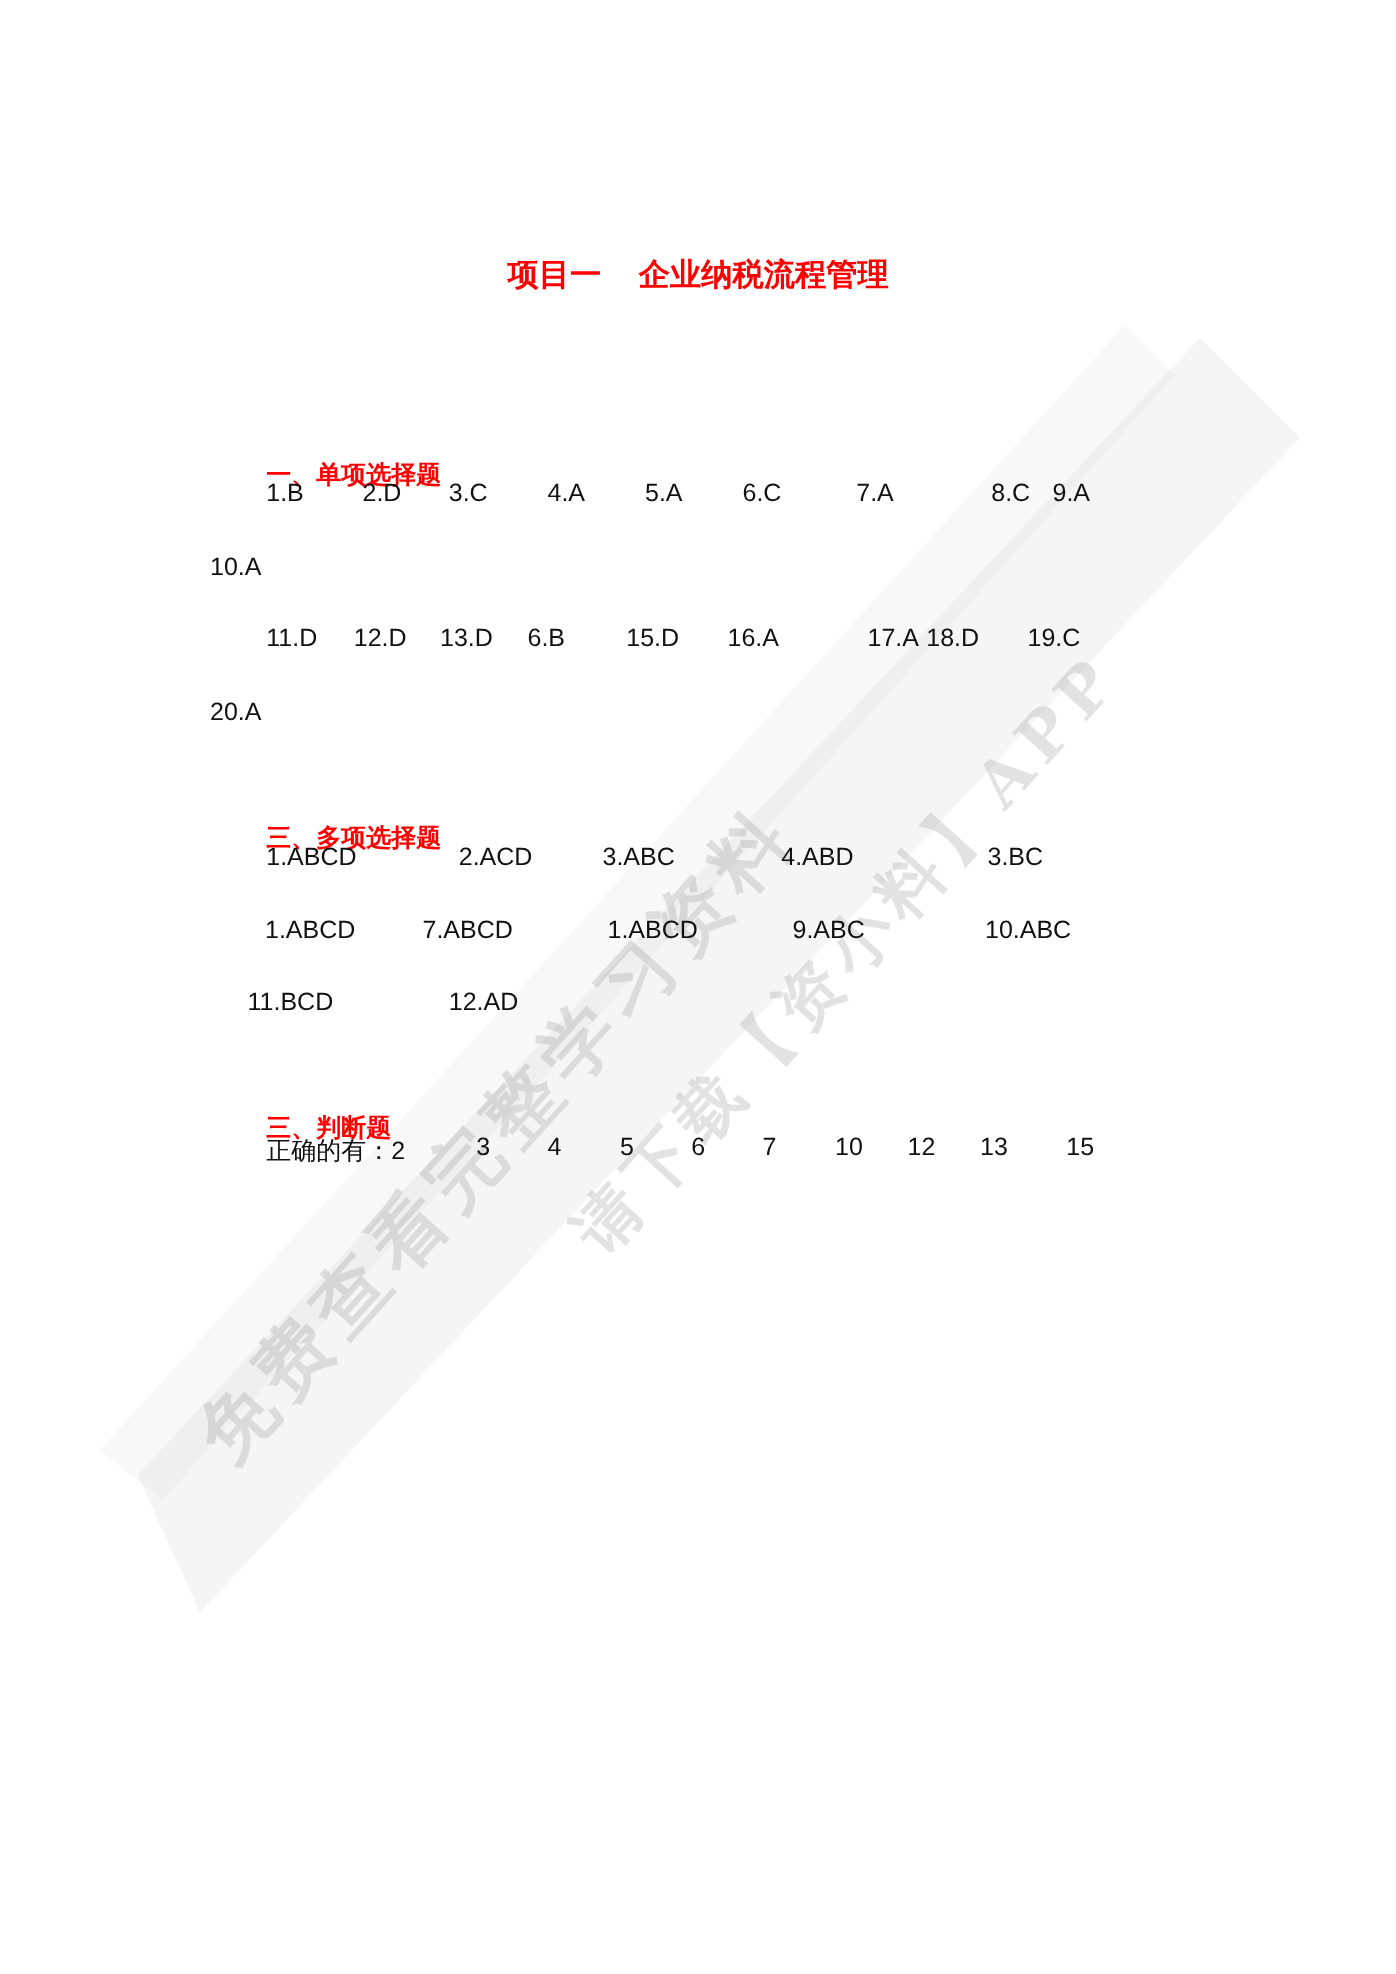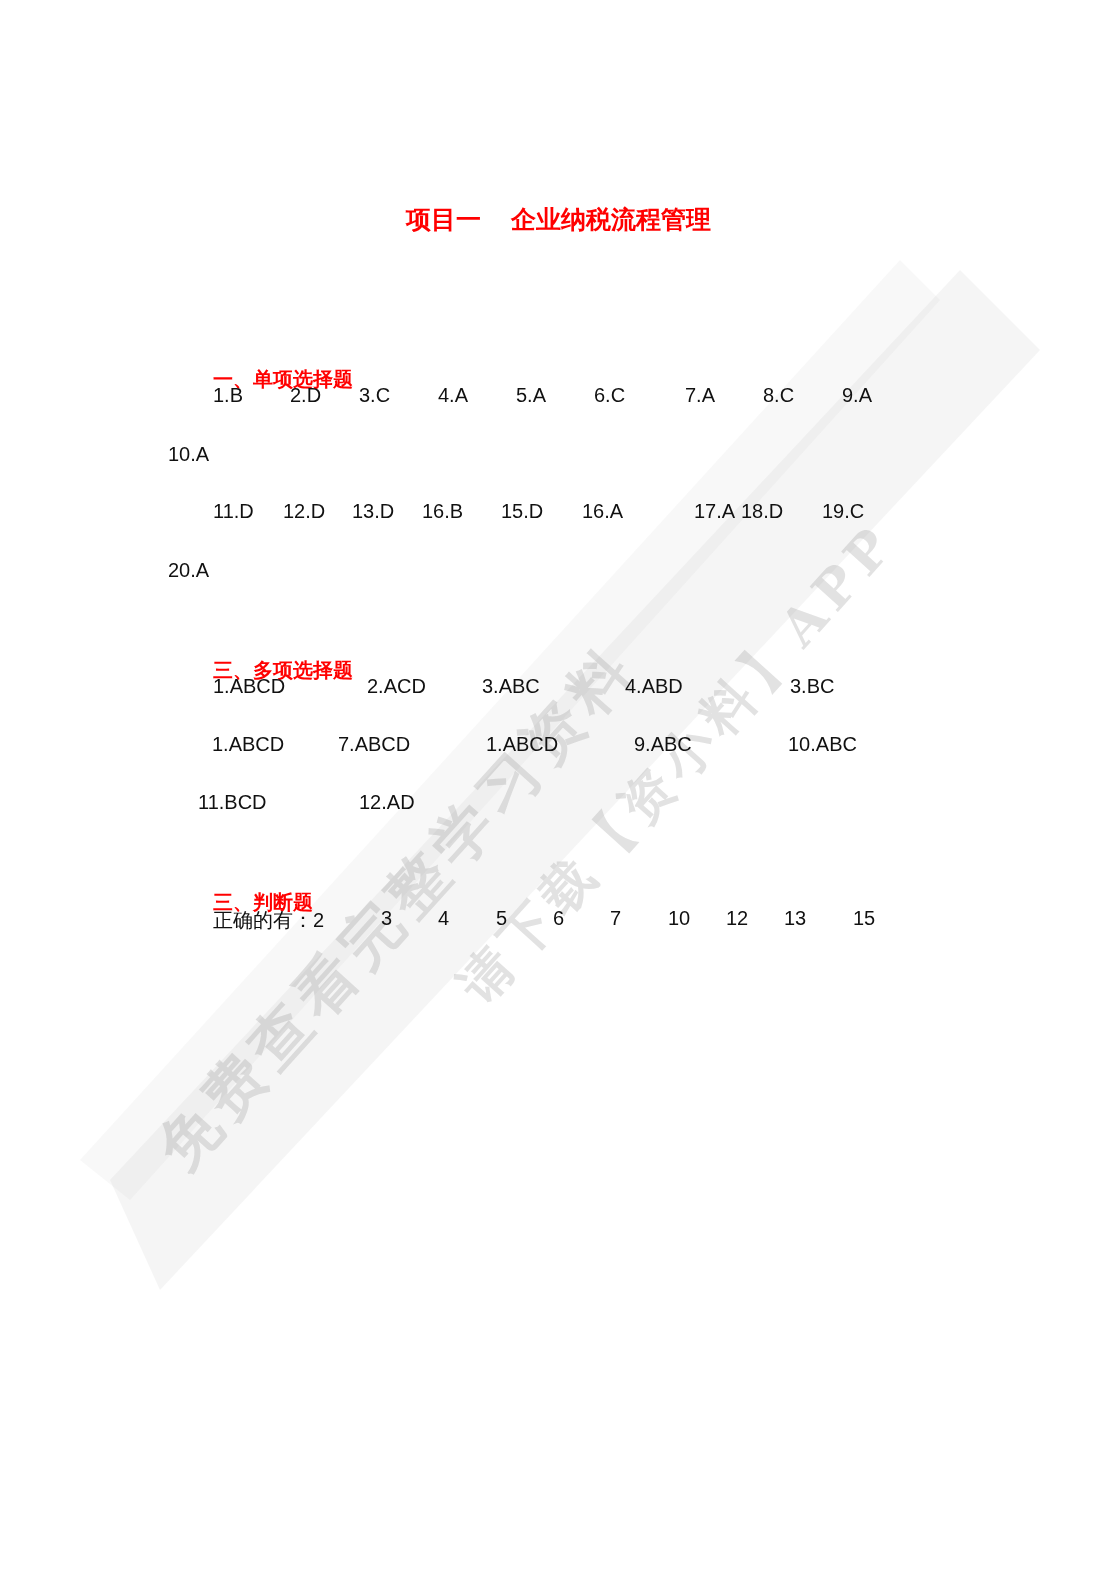--- a/index.html
+++ b/index.html
@@ -37,31 +37,31 @@
 <div class="heading" style="top:326px">一、单项选择题</div>
 
 <div class="row" style="top:384px;left:0">
   <span class="item" style="left:213px">1.B</span>
   <span class="item" style="left:290px">2.D</span>
   <span class="item" style="left:359px">3.C</span>
   <span class="item" style="left:438px">4.A</span>
   <span class="item" style="left:516px">5.A</span>
   <span class="item" style="left:594px">6.C</span>
   <span class="item" style="left:685px">7.A</span>
-  <span class="item" style="left:763px">8.C</span>
+  <span class="item" style="left:793px">8.C</span>
   <span class="item" style="left:842px">9.A</span>
 </div>
 <div class="row" style="top:443px;left:0">
   <span class="item" style="left:168px">10.A</span>
 </div>
 <div class="row" style="top:500px;left:0">
   <span class="item" style="left:213px">11.D</span>
   <span class="item" style="left:283px">12.D</span>
   <span class="item" style="left:352px">13.D</span>
-  <span class="item" style="left:422px">16.B</span>
+  <span class="item" style="left:422px">6.B</span>
   <span class="item" style="left:501px">15.D</span>
   <span class="item" style="left:582px">16.A</span>
   <span class="item" style="left:694px">17.A</span>
   <span class="item" style="left:741px">18.D</span>
   <span class="item" style="left:822px">19.C</span>
 </div>
 <div class="row" style="top:559px;left:0">
   <span class="item" style="left:168px">20.A</span>
 </div>
 

